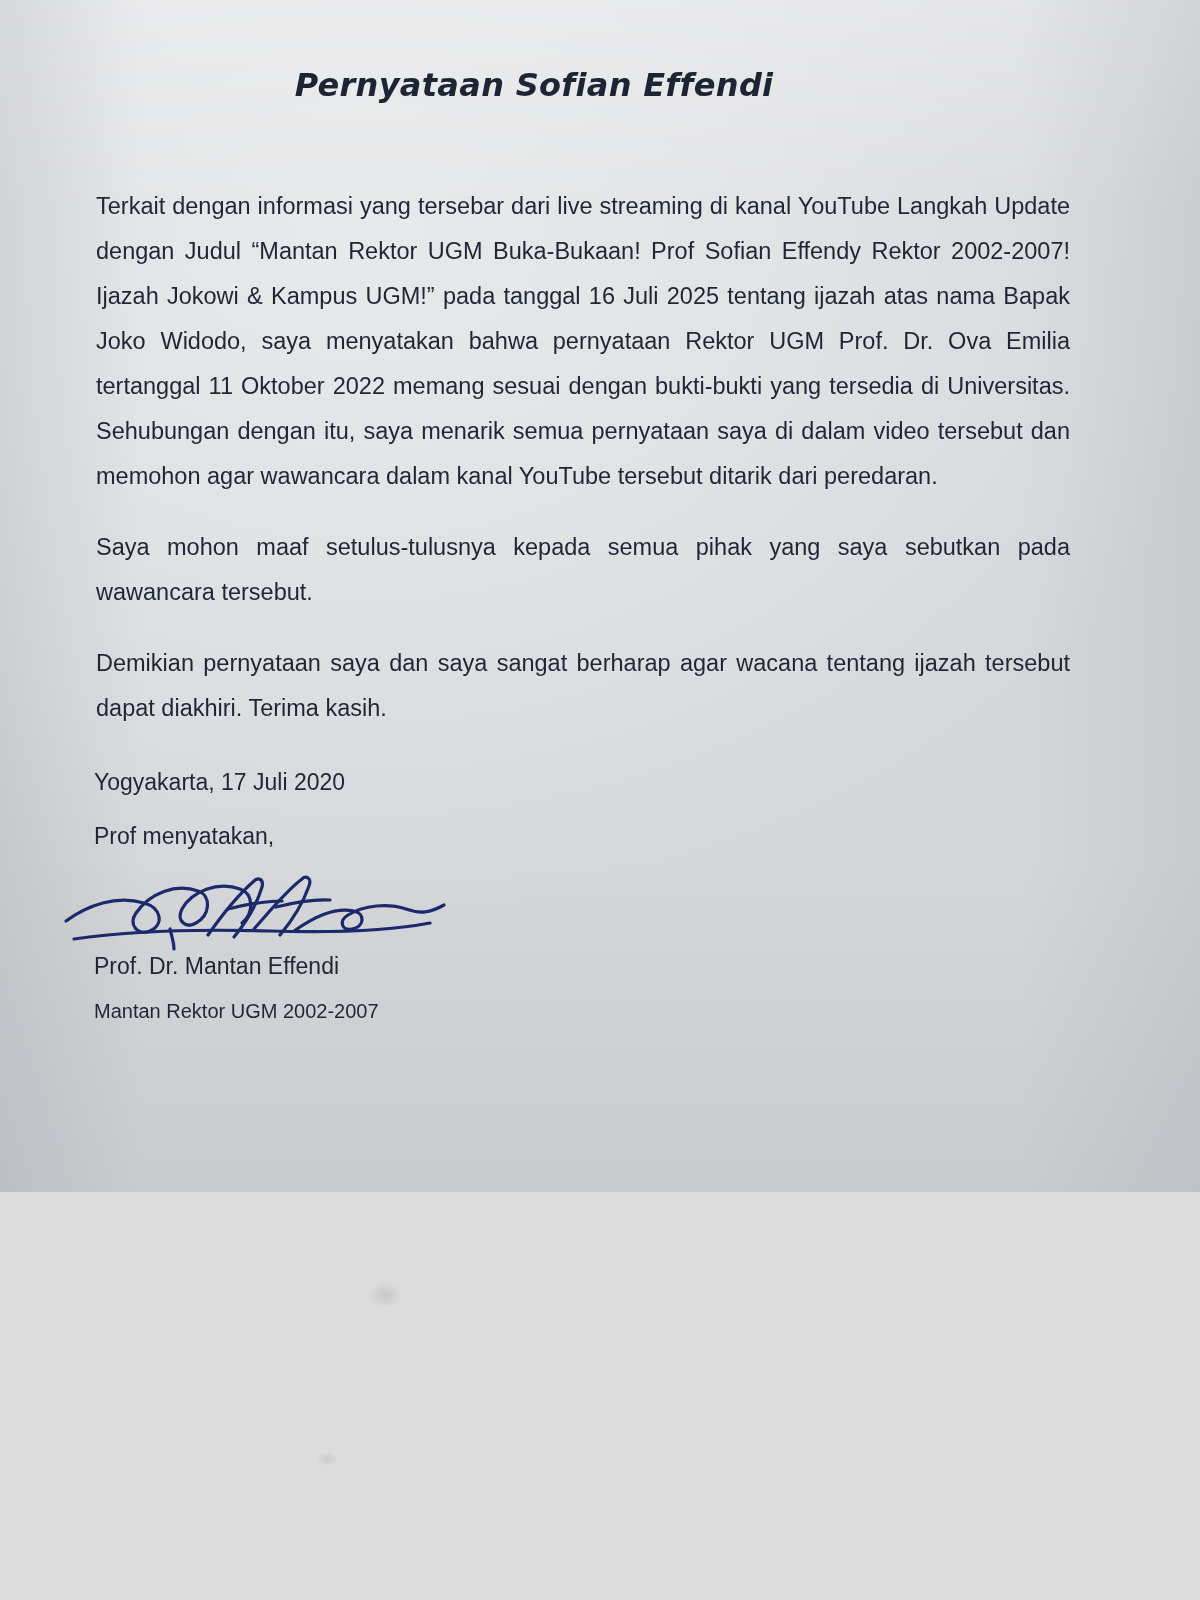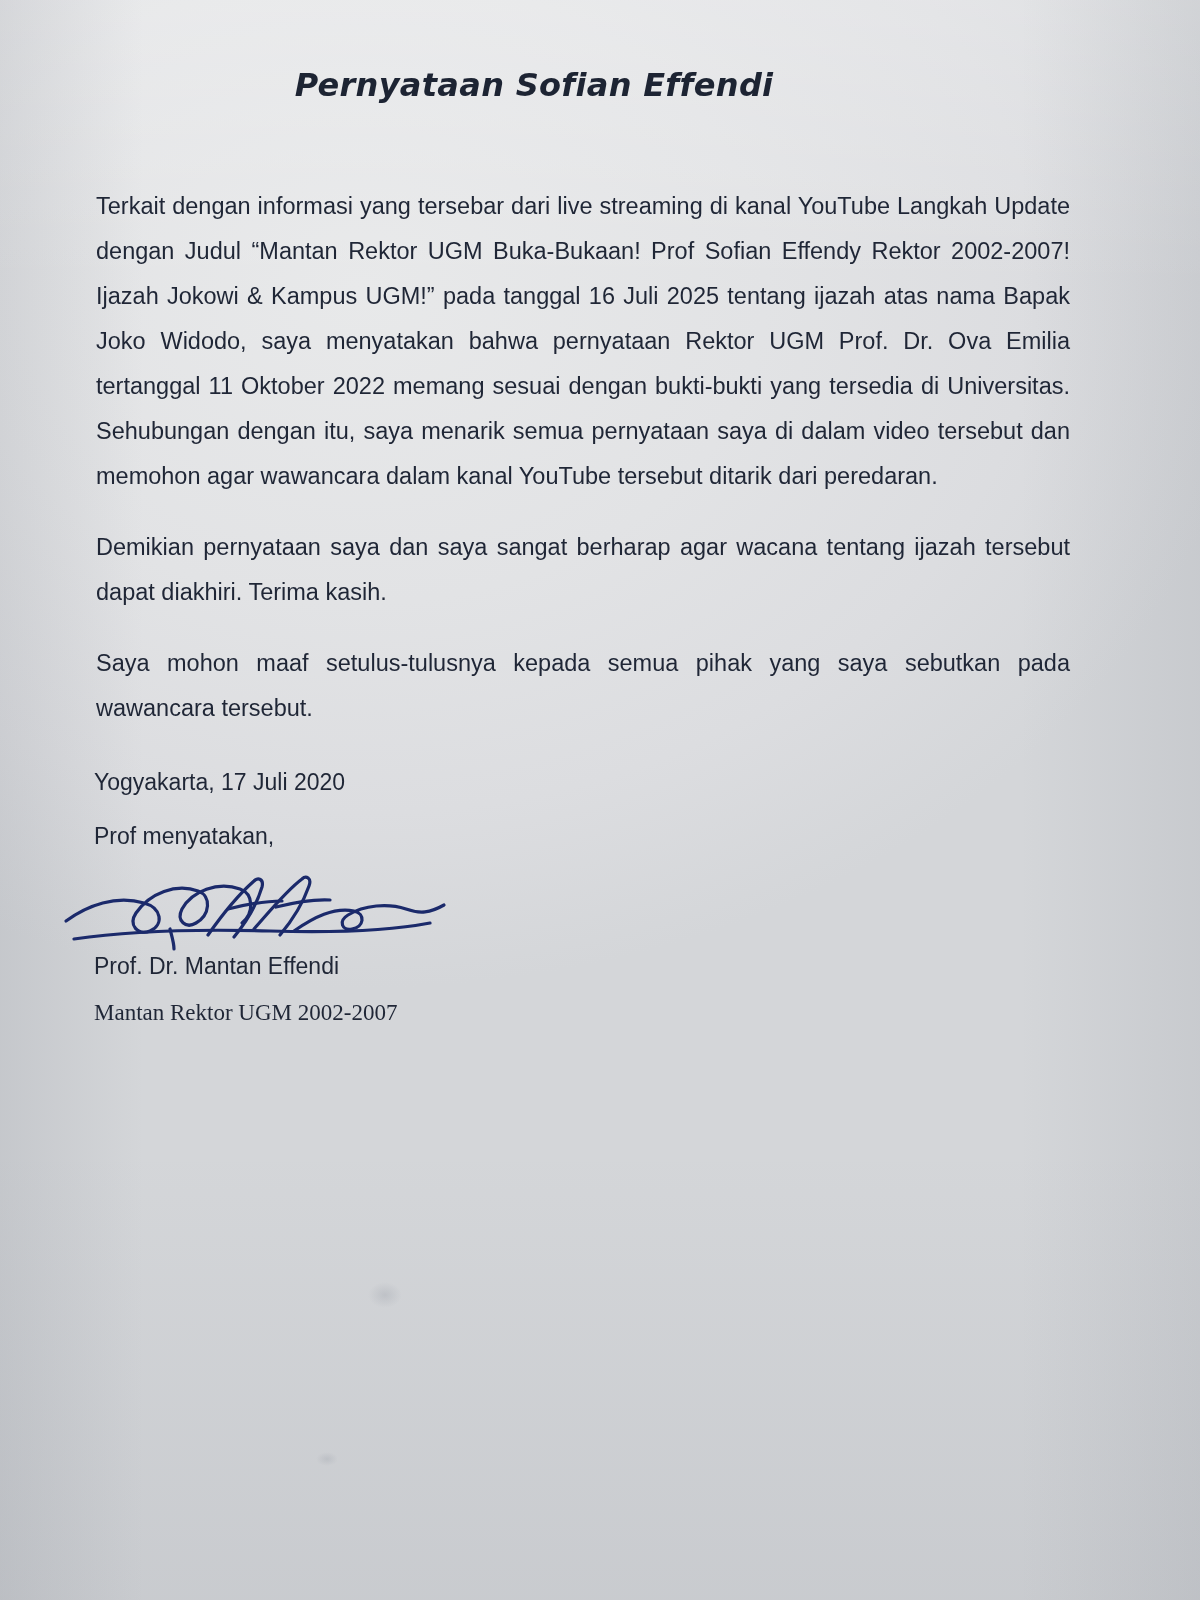--- a/index.html
+++ b/index.html
@@ -11,21 +11,21 @@
     height: 1600px;
     background: #dcdcdc;
     font-family: "Liberation Sans", sans-serif;
     overflow: hidden;
   }
 
   
   .page {
     position: relative;
     width: 1200px;
-    height: 1600px;
+    height: 1192px;
     background:
       radial-gradient(ellipse 900px 700px at 30% 18%, #e8e9ea 0%, #e2e3e5 45%, #dcdde0 75%, #d4d6d9 100%),
       linear-gradient(160deg, #eaebec 0%, #e3e4e6 35%, #dcdee1 65%, #d2d4d8 100%);
     box-sizing: border-box;
   }
   
   .page::after {
     content: "";
     position: absolute;
     inset: 0;
@@ -94,22 +94,22 @@
     display: block;
   }
 
   .name-line {
     font-family: "Liberation Sans", sans-serif;
     font-size: 23px;
     color: #1f2636;
     margin: 0 0 20px 6px;
   }
   .role-line {
-    font-family: Liberation Serif, serif;
-    font-size: 23px;
+    font-family: Liberation Sans, sans-serif;
+    font-size: 20px;
     color: #1f2636;
     margin: 12px 0 0 6px;
   }
 
   
   .smudge {
     position: absolute;
     z-index: 1;
     border-radius: 50%;
     pointer-events: none;
@@ -132,22 +132,22 @@
 
   <div class="smudge smudge-a"></div>
   <div class="smudge smudge-b"></div>
 
   <div class="content">
 
     <h1 class="doc-title">Pernyataan Sofian Effendi</h1>
 
     <div class="body-block">
       <p class="para">Terkait dengan informasi yang tersebar dari live streaming di kanal YouTube Langkah Update dengan Judul “Mantan Rektor UGM Buka-Bukaan! Prof Sofian Effendy Rektor 2002-2007! Ijazah Jokowi &amp; Kampus UGM!” pada tanggal 16 Juli 2025 tentang ijazah atas nama Bapak Joko Widodo, saya menyatakan bahwa pernyataan Rektor UGM Prof. Dr. Ova Emilia tertanggal 11 Oktober 2022 memang sesuai dengan bukti-bukti yang tersedia di Universitas. Sehubungan dengan itu, saya menarik semua pernyataan saya di dalam video tersebut dan memohon agar wawancara dalam kanal YouTube tersebut ditarik dari peredaran.</p>
+      <p class="para">Saya mohon maaf setulus-tulusnya kepada semua pihak yang saya sebutkan pada wawancara tersebut.</p>
       <p class="para">Demikian pernyataan saya dan saya sangat berharap agar wacana tentang ijazah tersebut dapat diakhiri. Terima kasih.</p>
-      <p class="para">Saya mohon maaf setulus-tulusnya kepada semua pihak yang saya sebutkan pada wawancara tersebut.</p>
     </div>
 
     <div class="signoff">
       <p class="line-plain">Yogyakarta, 17 Juli 2020</p>
 
       <p class="line-plain">Prof menyatakan,</p>
 
       <div class="signature-wrap">
         <svg width="420" height="84" viewBox="0 0 420 84" xmlns="http://www.w3.org/2000/svg">
           <g fill="none" stroke="#1b2a6b" stroke-width="3.2" stroke-linecap="round" stroke-linejoin="round">

